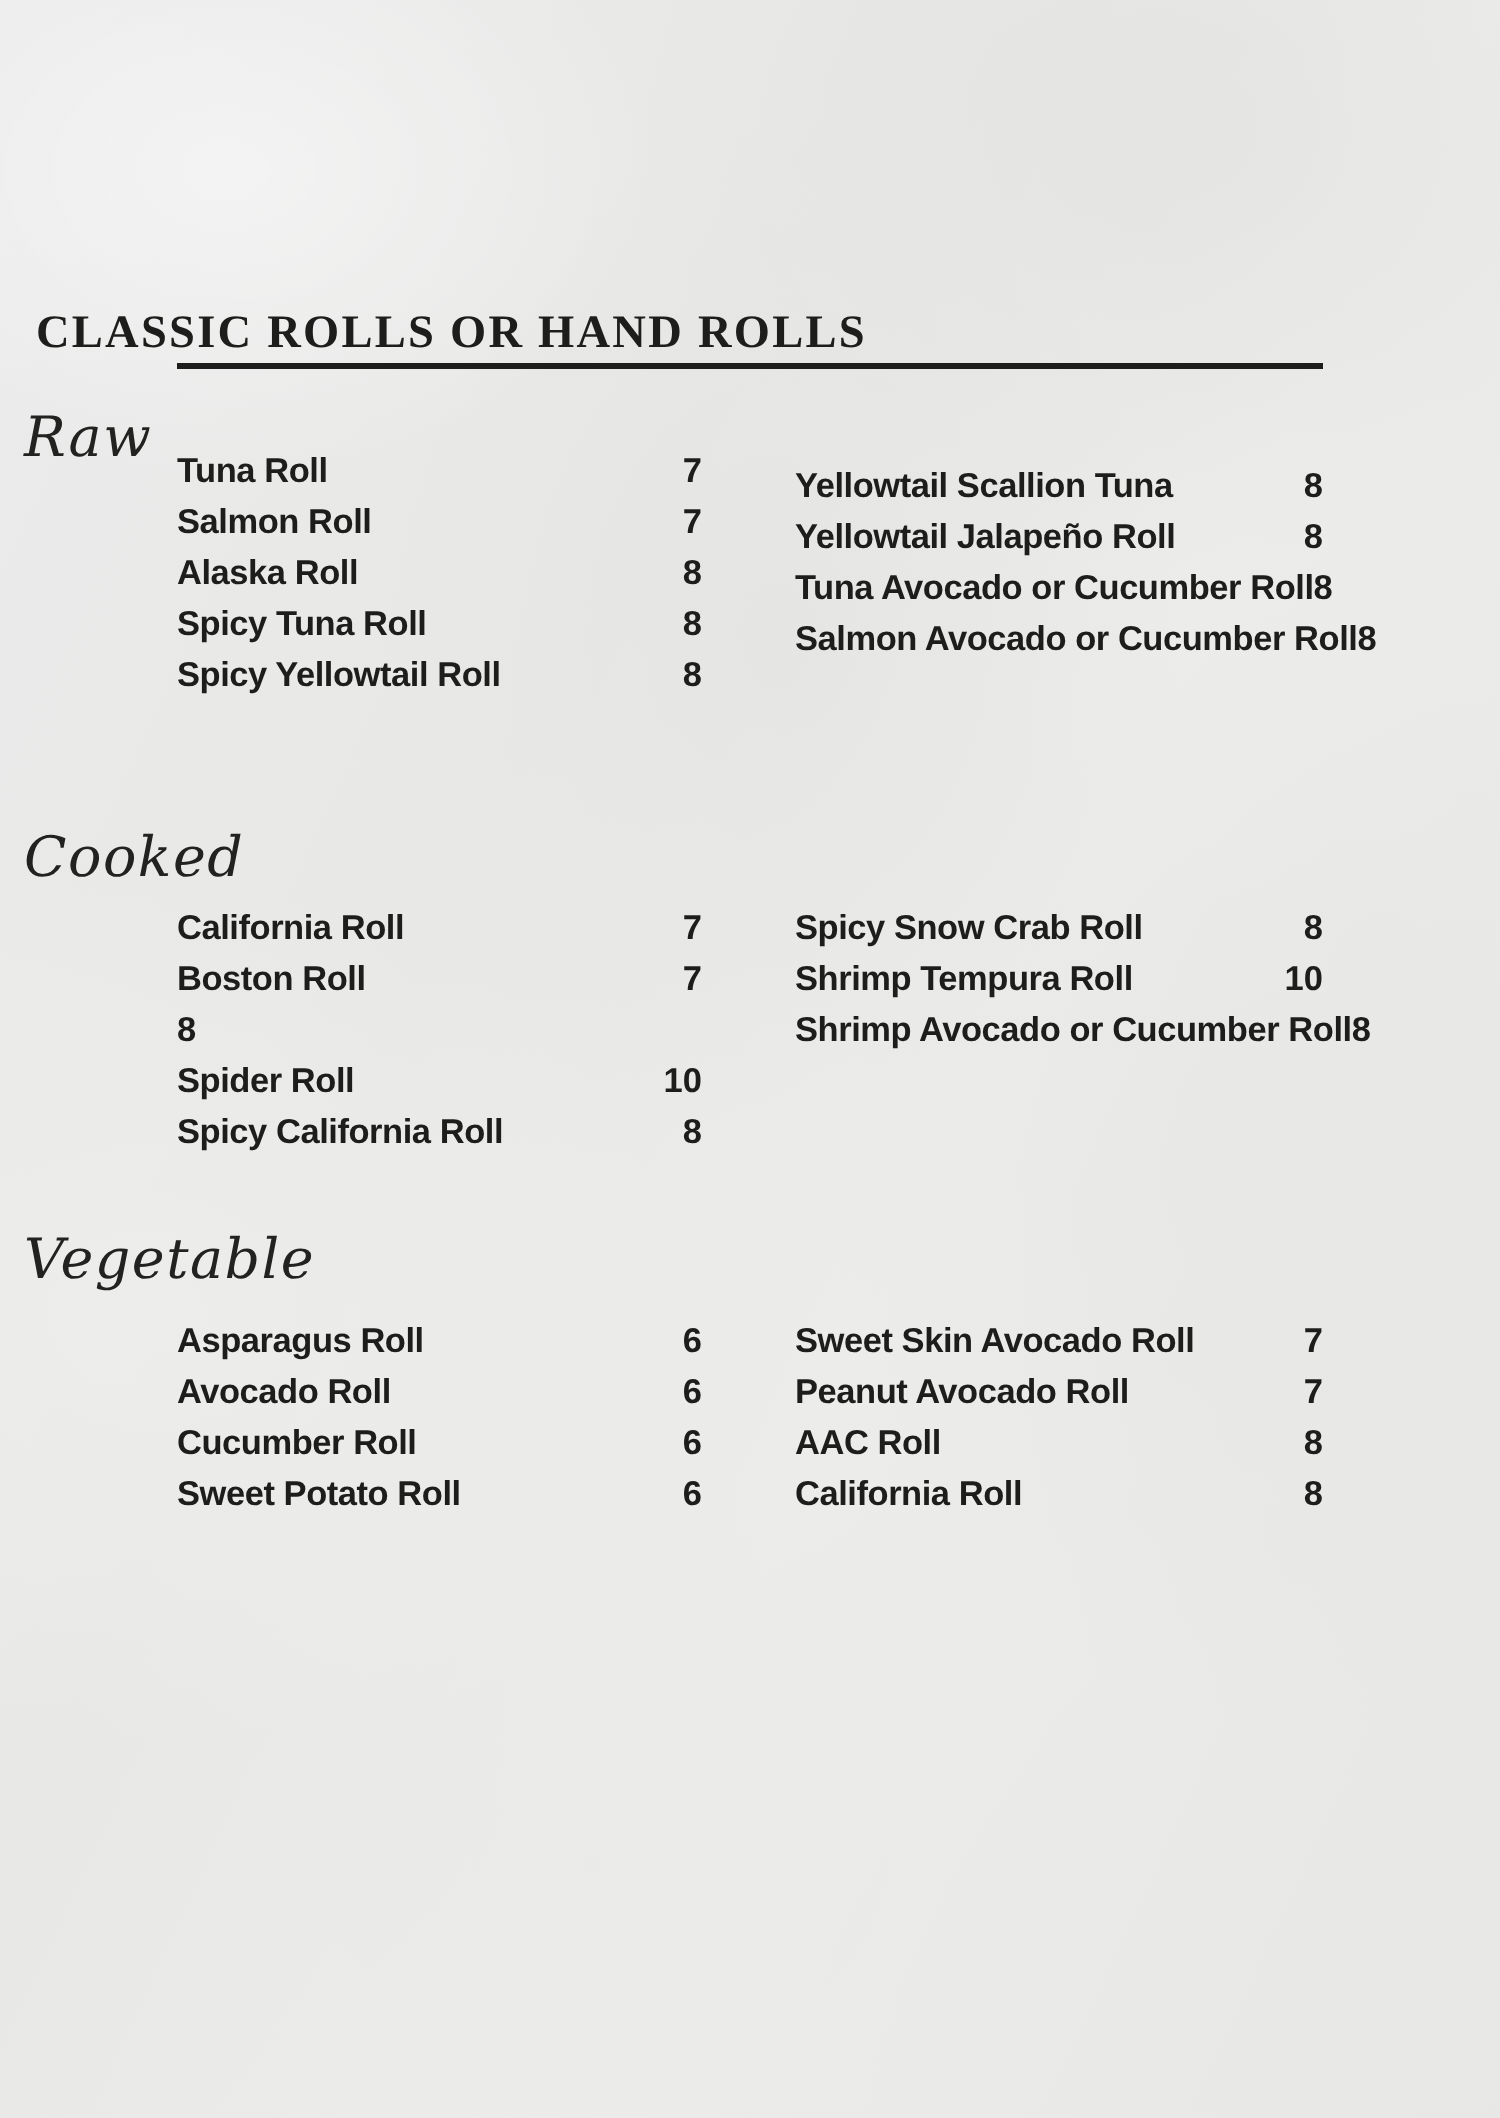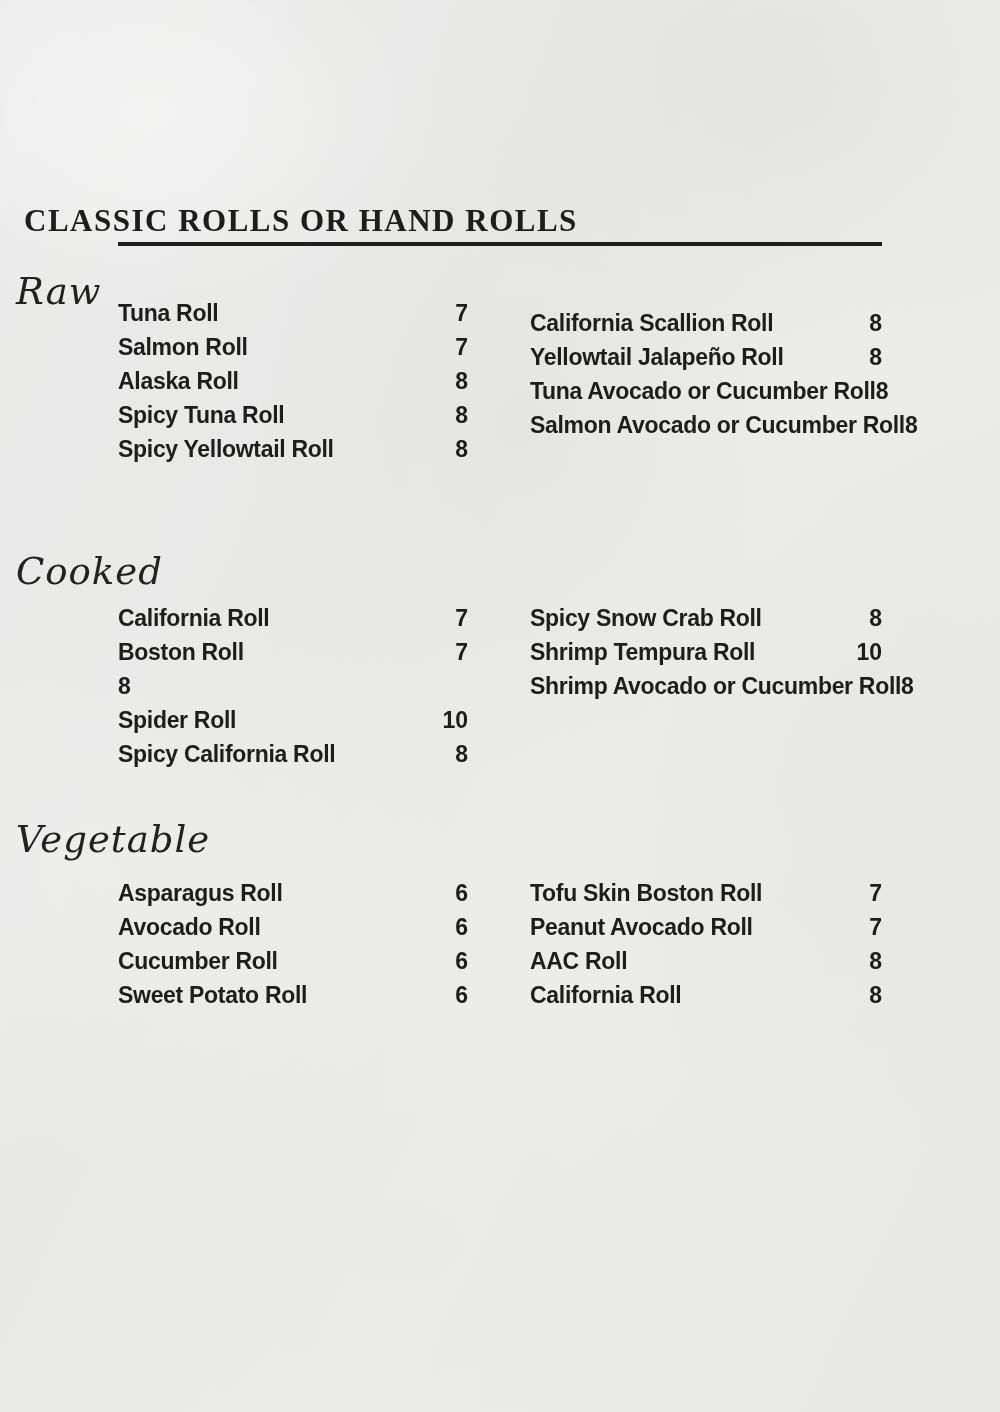--- a/index.html
+++ b/index.html
@@ -108,21 +108,21 @@
           <span class="item-name">Spicy Tuna Roll</span>
           <span class="item-price">8</span>
         </div>
         <div class="menu-row">
           <span class="item-name">Spicy Yellowtail Roll</span>
           <span class="item-price">8</span>
         </div>
       </div>
       <div class="menu-col right" style="top: 306px;">
         <div class="menu-row">
-          <span class="item-name">California Scallion Roll</span>
+          <span class="item-name">Yellowtail Scallion Tuna</span>
           <span class="item-price">8</span>
         </div>
         <div class="menu-row">
           <span class="item-name">Yellowtail Jalapeño Roll</span>
           <span class="item-price">8</span>
         </div>
         <div class="menu-row">
           <span class="item-name">Tuna Avocado or Cucumber Roll</span>
           <span class="item-price">8</span>
         </div>
@@ -181,21 +181,21 @@
           <span class="item-name">Cucumber Roll</span>
           <span class="item-price">6</span>
         </div>
         <div class="menu-row">
           <span class="item-name">Sweet Potato Roll</span>
           <span class="item-price">6</span>
         </div>
       </div>
       <div class="menu-col right" style="top: 876px;">
         <div class="menu-row">
-          <span class="item-name">Tofu Skin Boston Roll</span>
+          <span class="item-name">Sweet Skin Avocado Roll</span>
           <span class="item-price">7</span>
         </div>
         <div class="menu-row">
           <span class="item-name">Peanut Avocado Roll</span>
           <span class="item-price">7</span>
         </div>
         <div class="menu-row">
           <span class="item-name">AAC Roll</span>
           <span class="item-price">8</span>
         </div>

